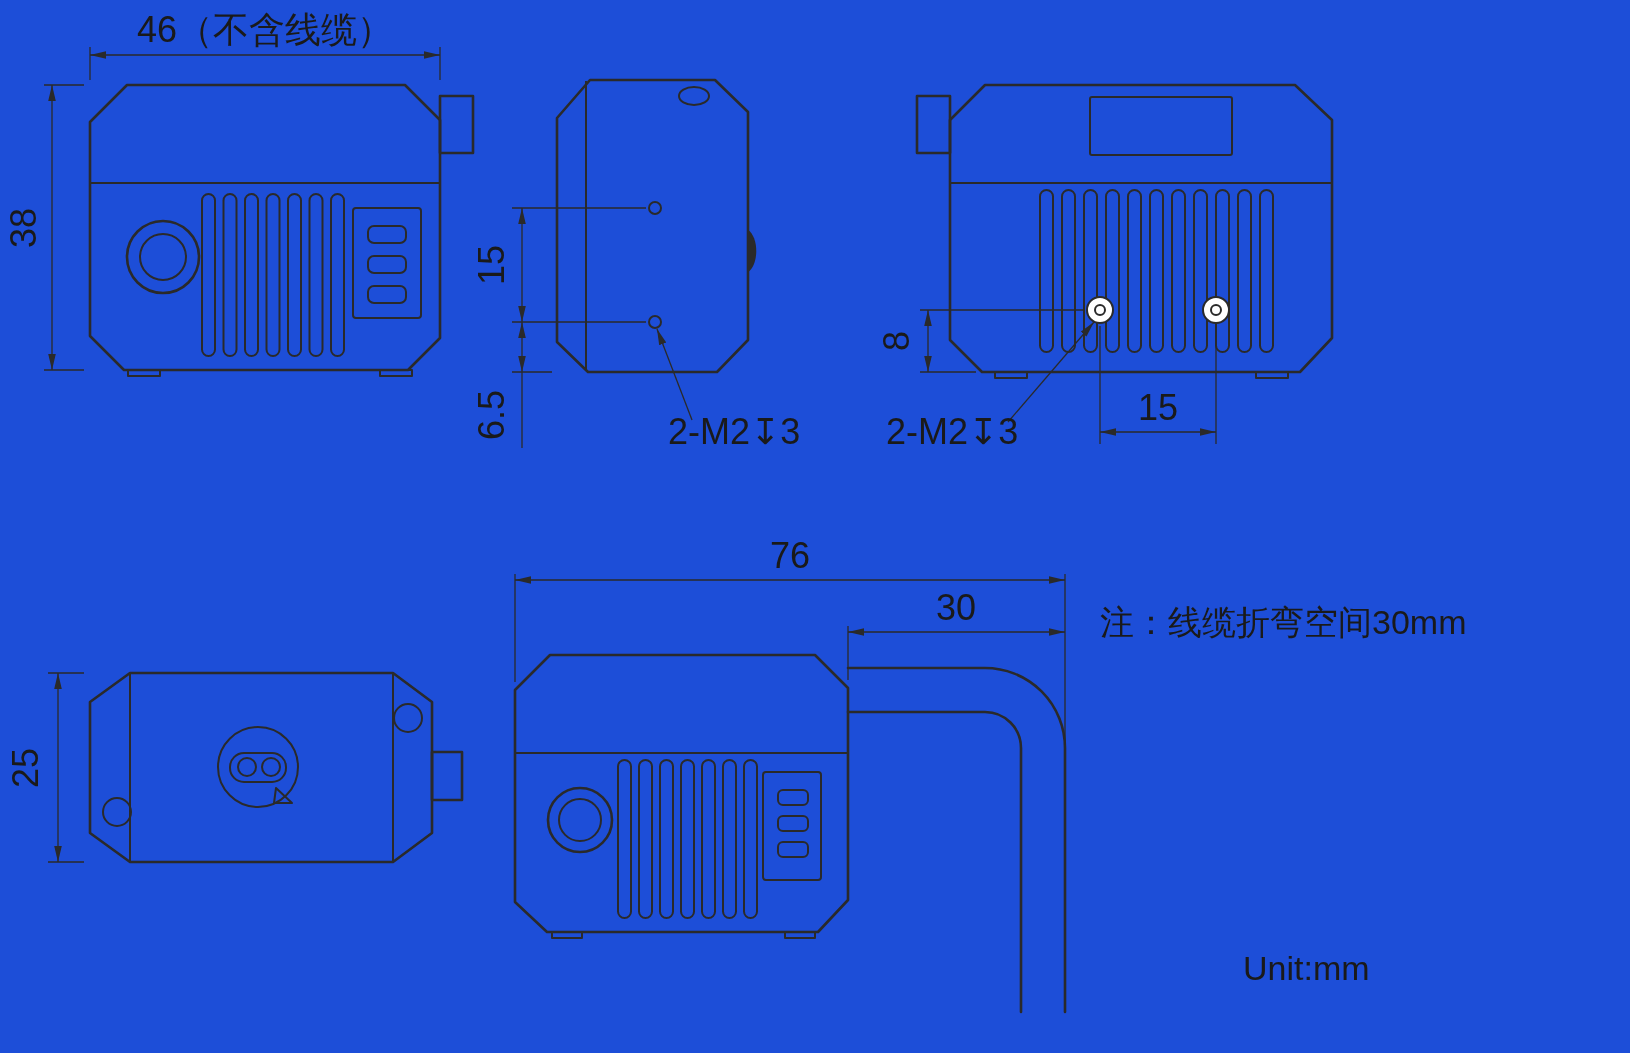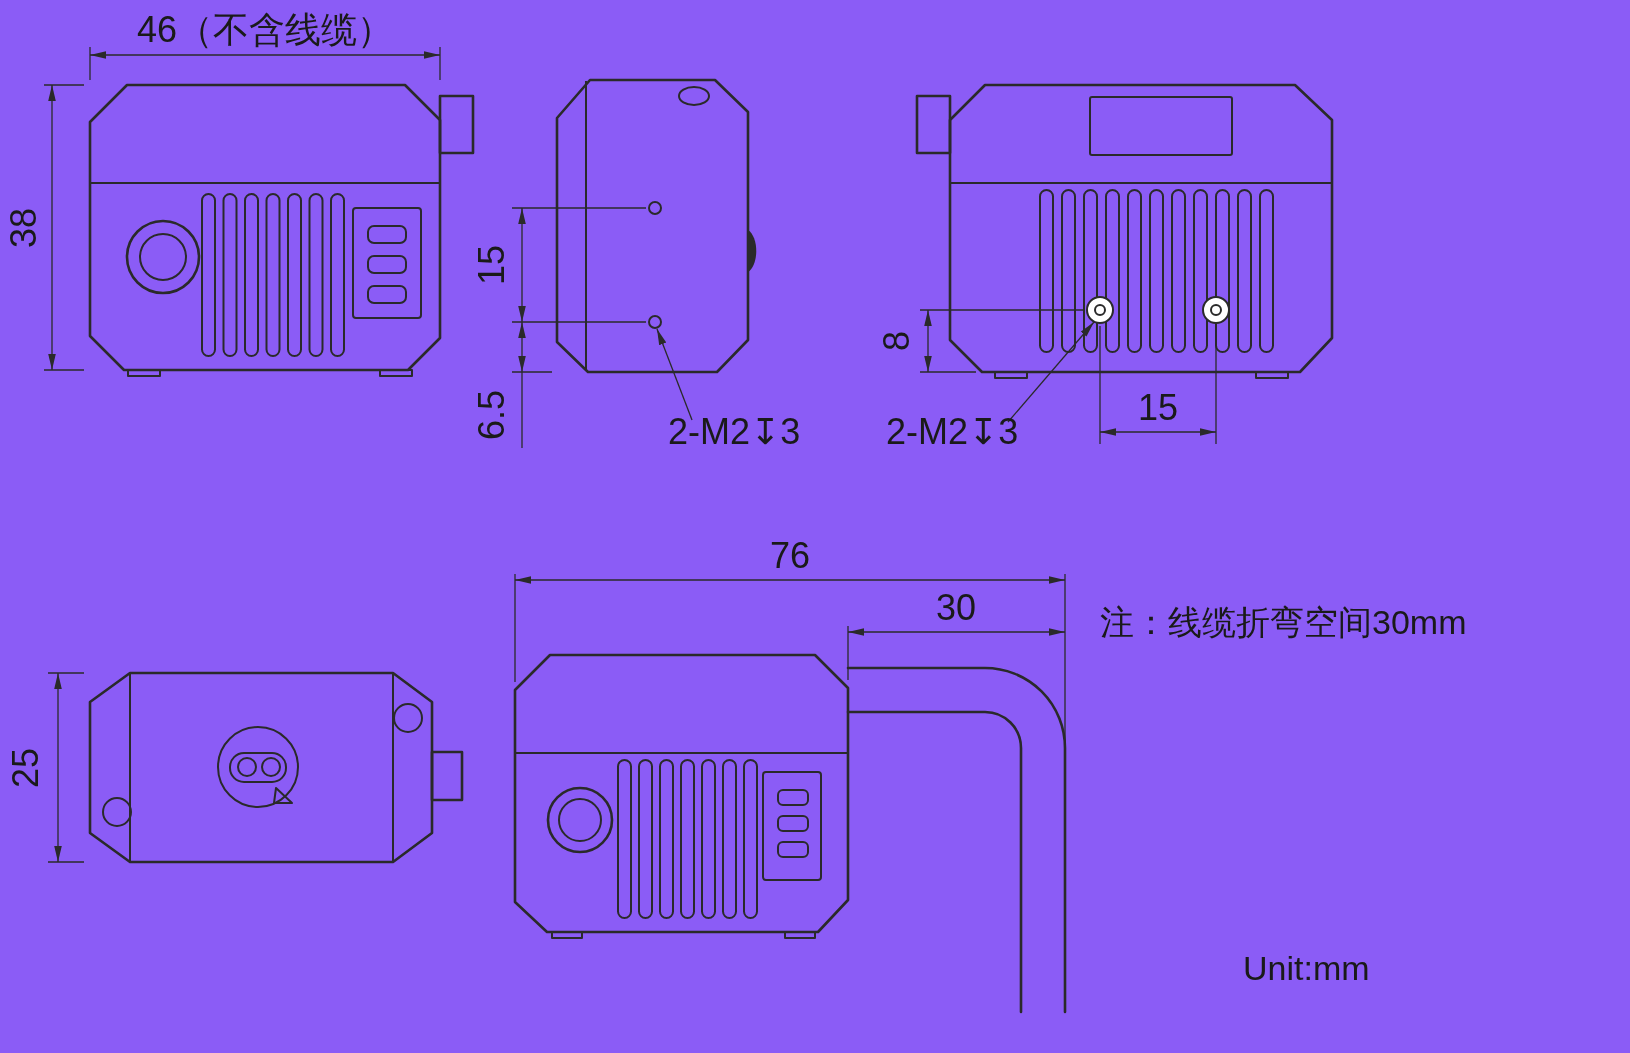--- a/index.html
+++ b/index.html
@@ -1,16 +1,16 @@
 <!DOCTYPE html>
 <html><head>
 <meta charset="utf-8">
 <style>
   html,body { margin:0; padding:0; background:#ffffff; }
-  .canvas { width:1630px; height:1053px; position:relative; background:#8b5cf6; }
+  .canvas { width:1630px; height:1053px; position:relative; background:#1d4ed8; }
   svg { display:block; }
   .outline { fill:none; stroke:#2a2a2a; stroke-width:2.6; stroke-linejoin:round; stroke-linecap:round; }
   .detail  { fill:none; stroke:#2a2a2a; stroke-width:2;   stroke-linejoin:round; }
   .thin    { fill:none; stroke:#2a2a2a; stroke-width:1.3; }
   .boss    { fill:#ffffff; stroke:#2a2a2a; stroke-width:2; }
   .solid   { fill:#2a2a2a; stroke:none; }
   .dimtext  { font-family:"Liberation Sans","DejaVu Sans",sans-serif; font-size:36px; fill:#1a1a1a; }
   .notetext { font-family:"Liberation Sans","DejaVu Sans",sans-serif; font-size:34px; fill:#1a1a1a; }
 </style>
 </head>

